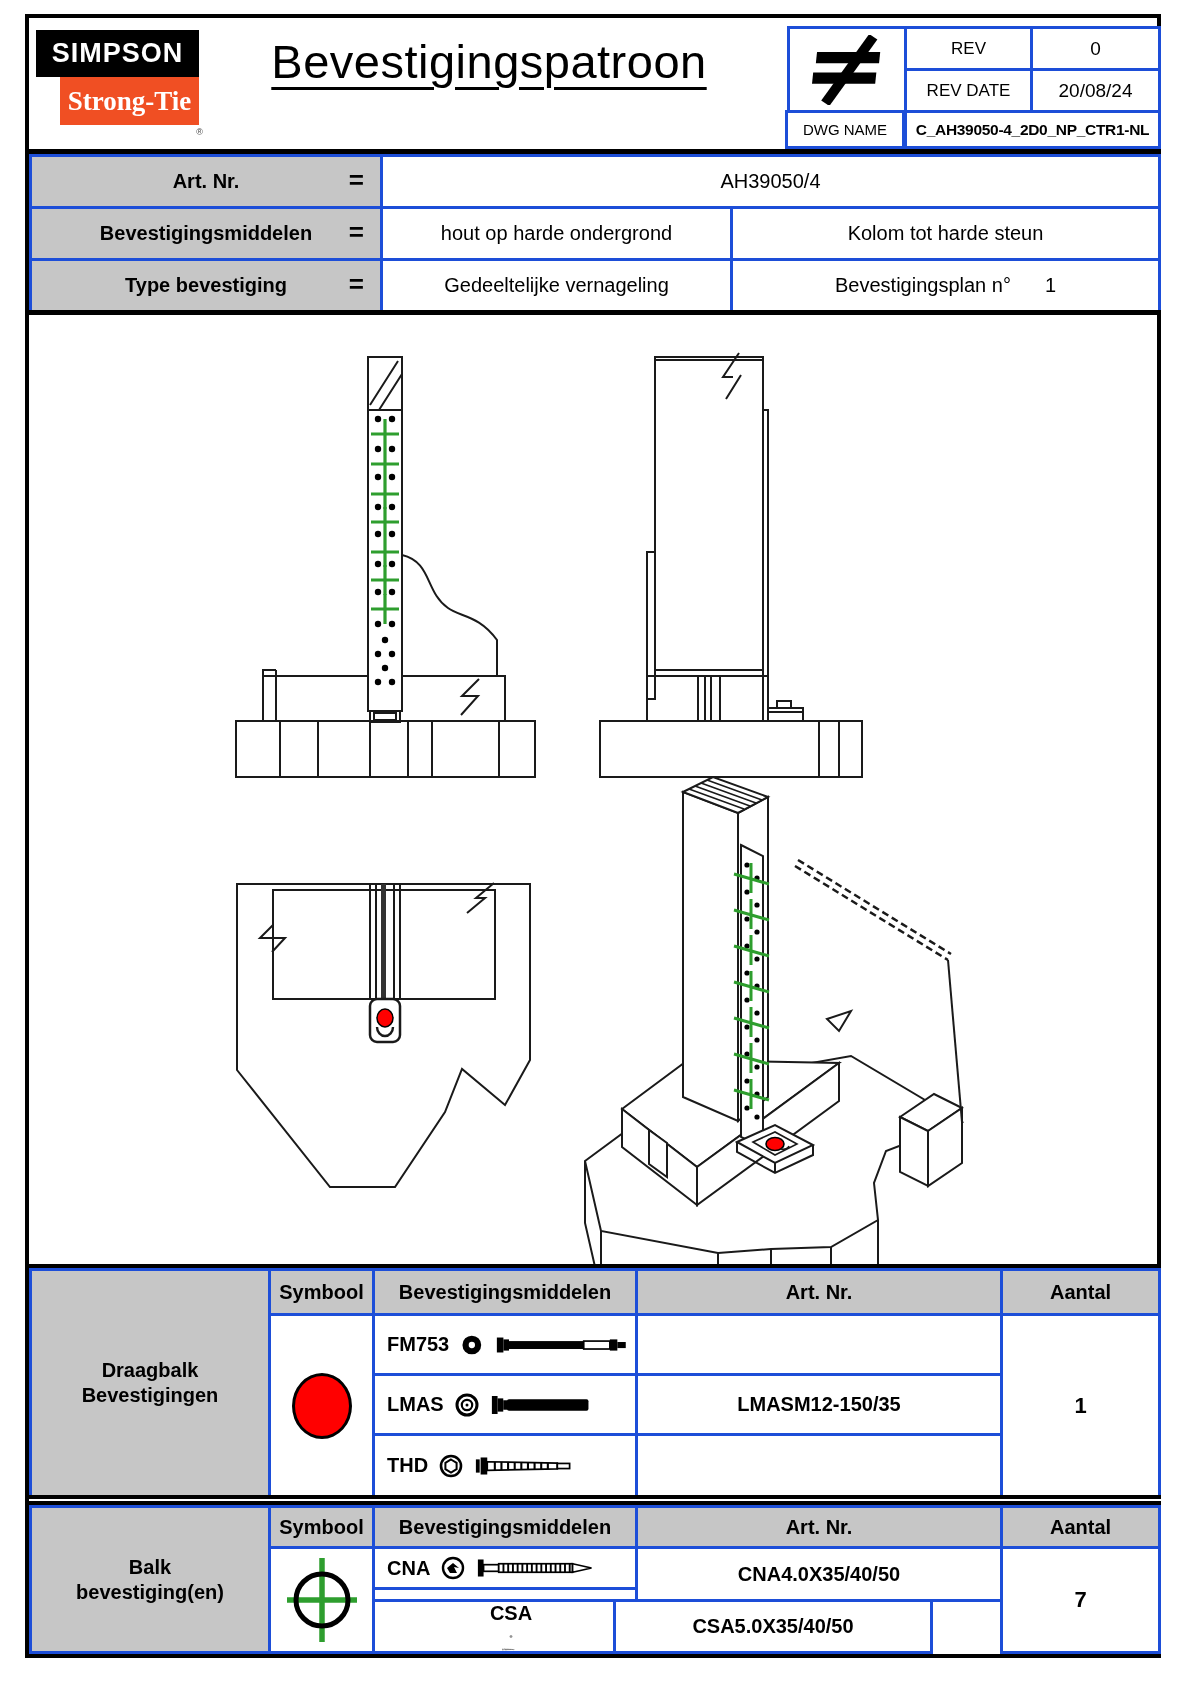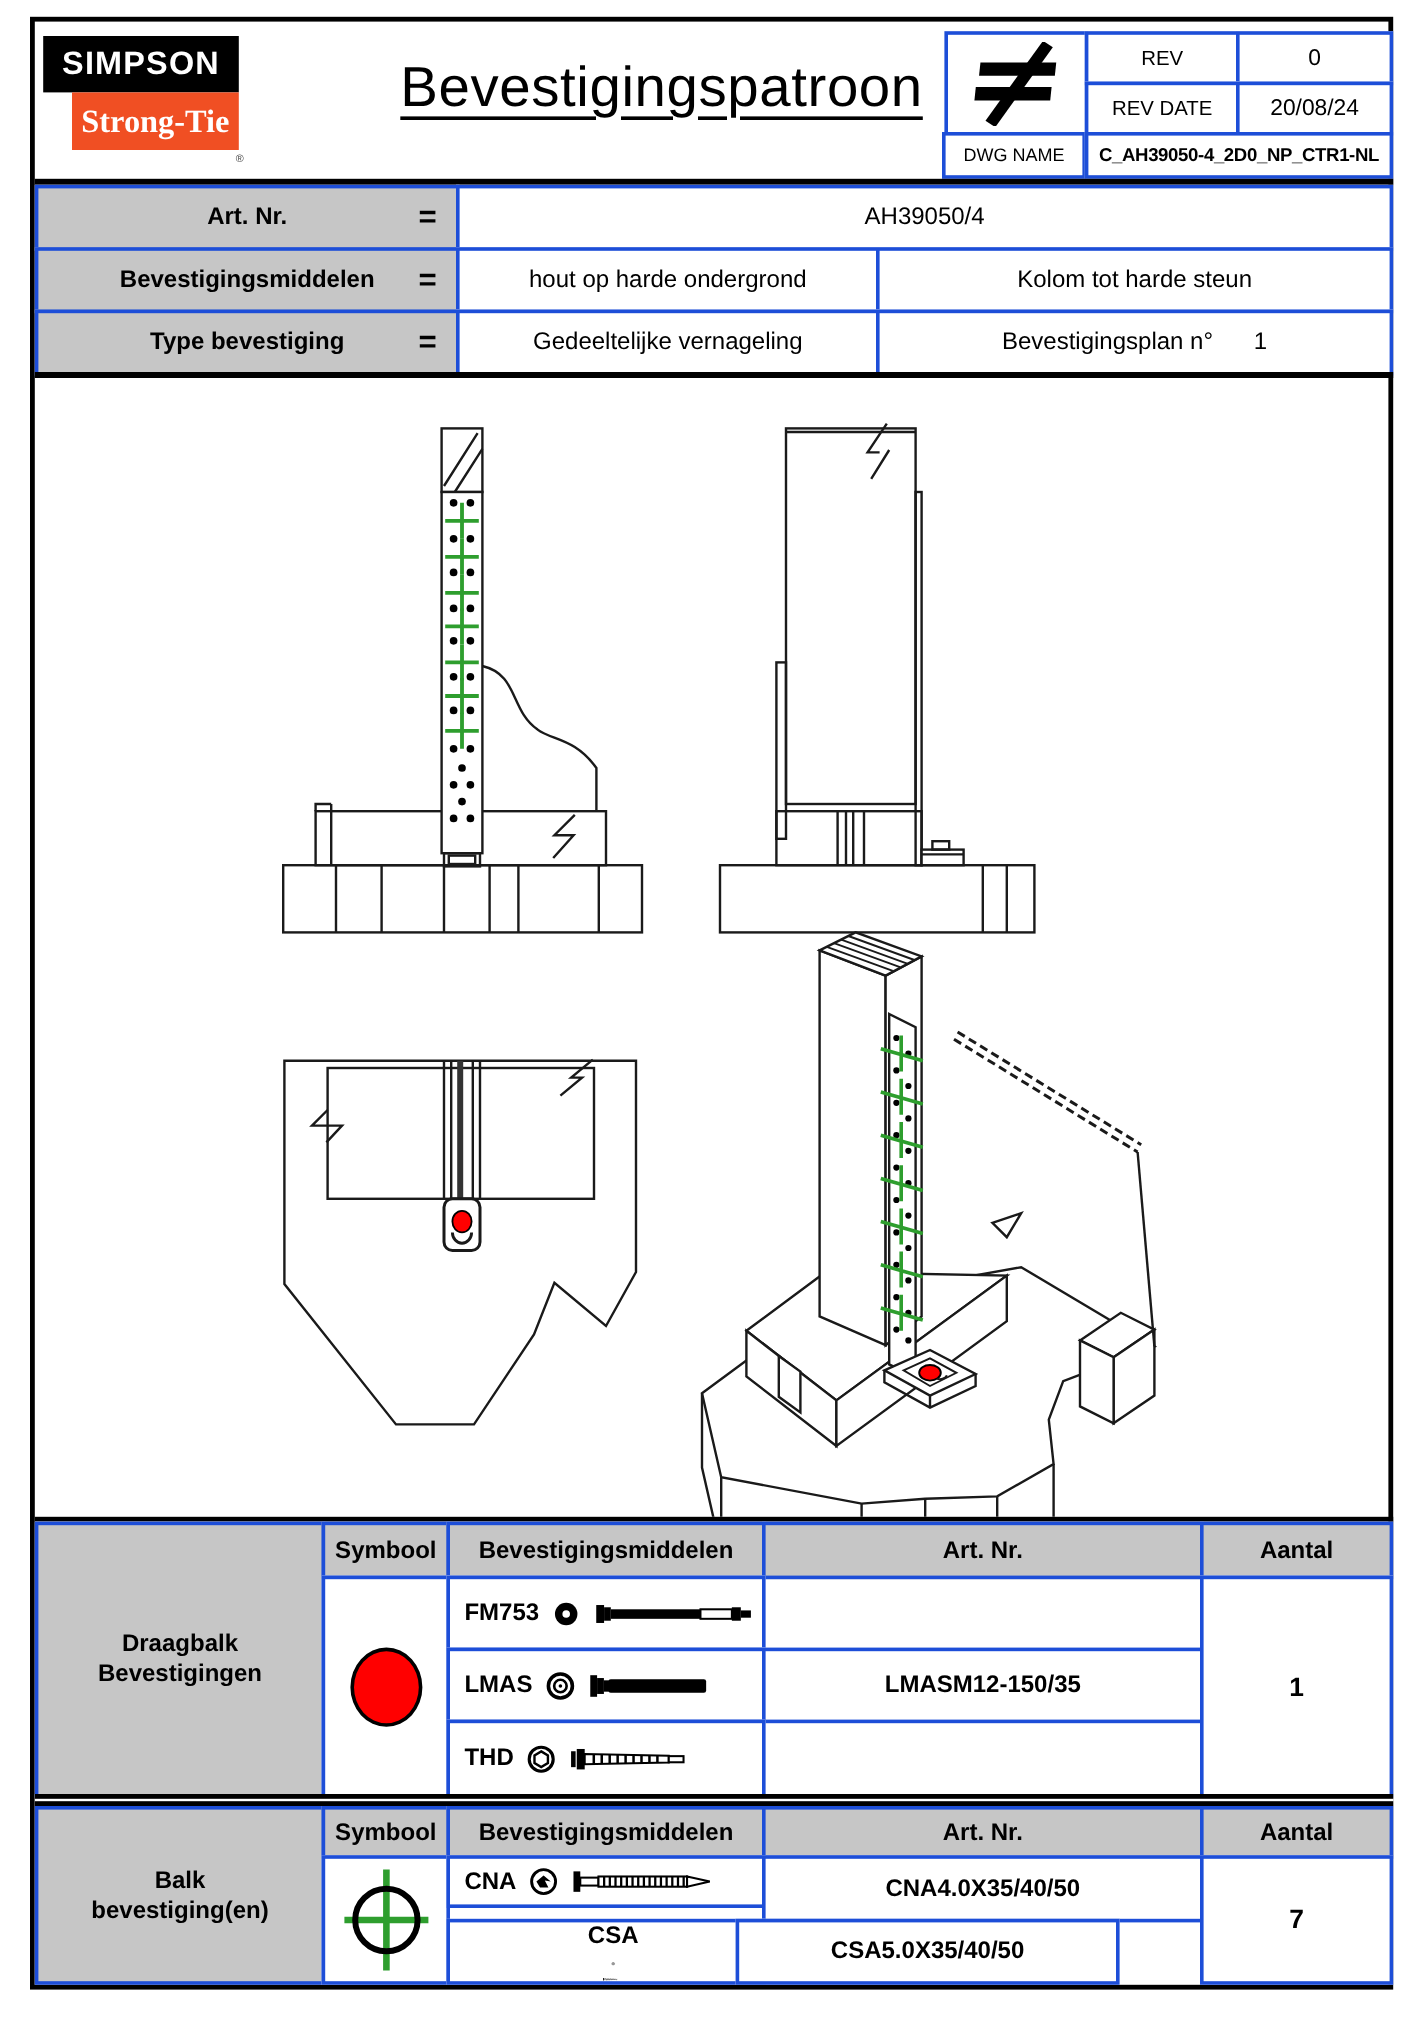--- a/index.html
+++ b/index.html
@@ -44,21 +44,21 @@
 
 <div class="page">
 <div class="frame">
 
   <div class="abs" style="left:0;top:0;width:1132px;height:131px;">
     <div class="abs" style="left:7px;top:12px;width:163px;height:95px;">
       <div class="logo-simpson">SIMPSON</div>
       <div class="logo-strongtie" style="background:#F04F23;">Strong-Tie</div>
       <div class="abs" style="right:-4px;bottom:-12px;font-size:9px;color:#444;">®</div>
     </div>
-    <div class="abs title" style="left:180px;top:26px;width:560px;text-align:right;">Bevestigingspatroon</div>
+    <div class="abs title" style="left:180px;top:16px;width:560px;">Bevestigingspatroon</div>
 
     <div class="cell" style="left:758px;top:8px;width:120px;height:87px;">
       <svg width="96" height="70" viewBox="0 0 110 82">
         <g transform="skewX(-6)" fill="#000">
           <rect x="22" y="20" width="74" height="13"></rect>
           <rect x="20" y="44" width="74" height="13"></rect>
           <line x1="38" y1="80" x2="86" y2="2" stroke="#000" stroke-width="12"></line>
         </g>
       </svg>
     </div>

